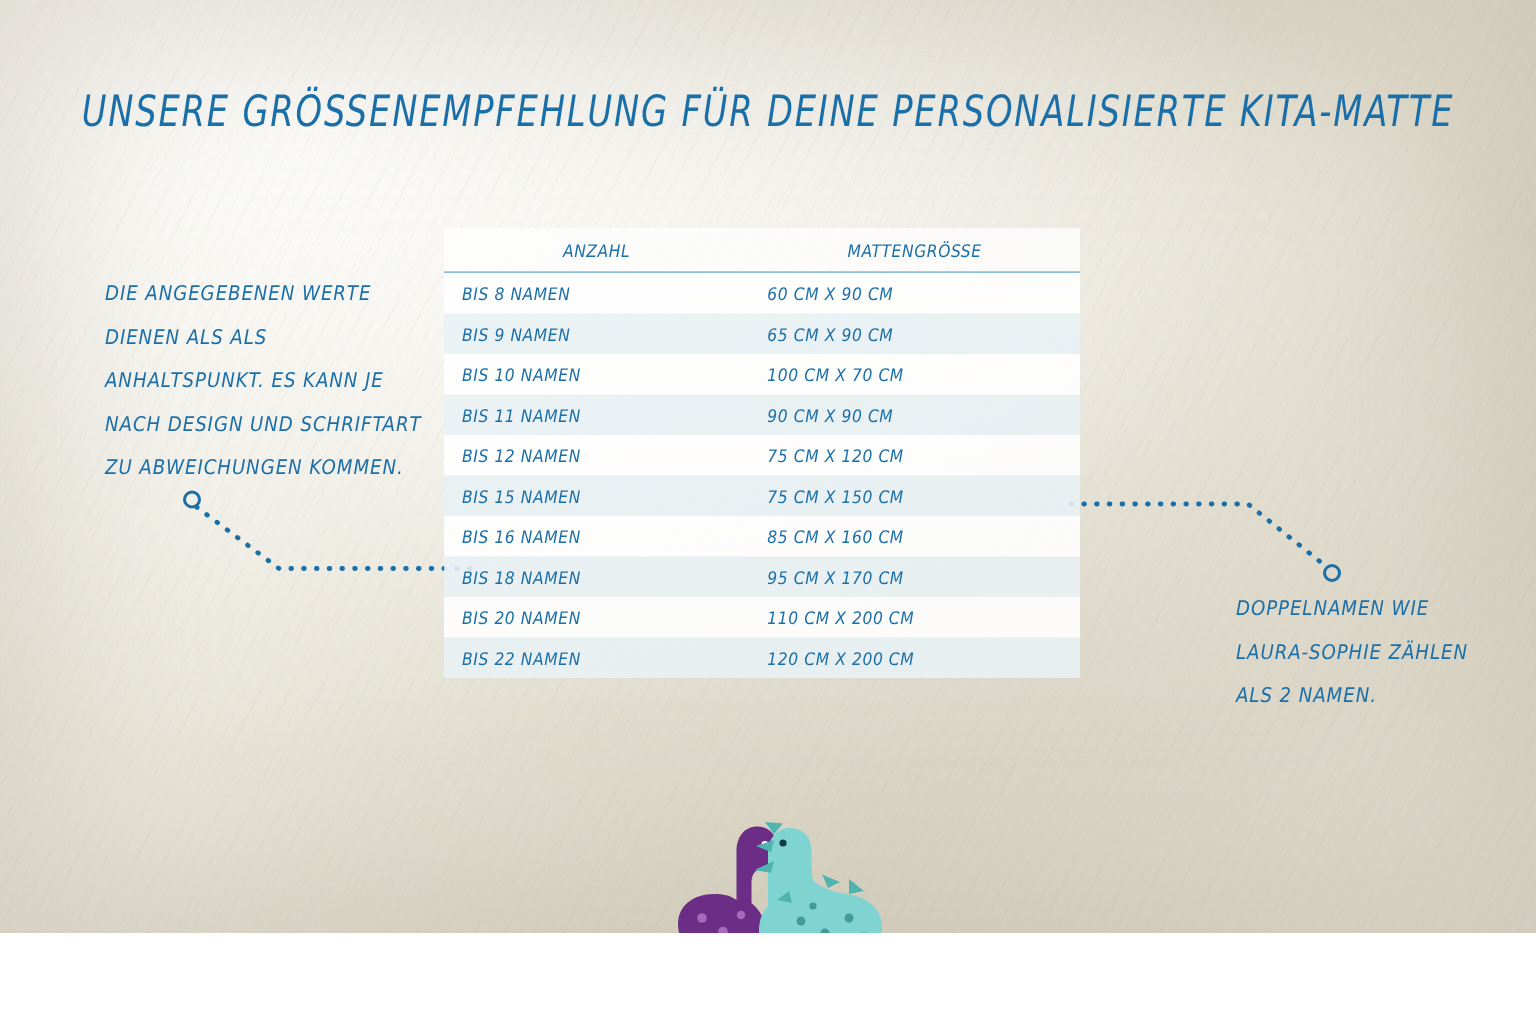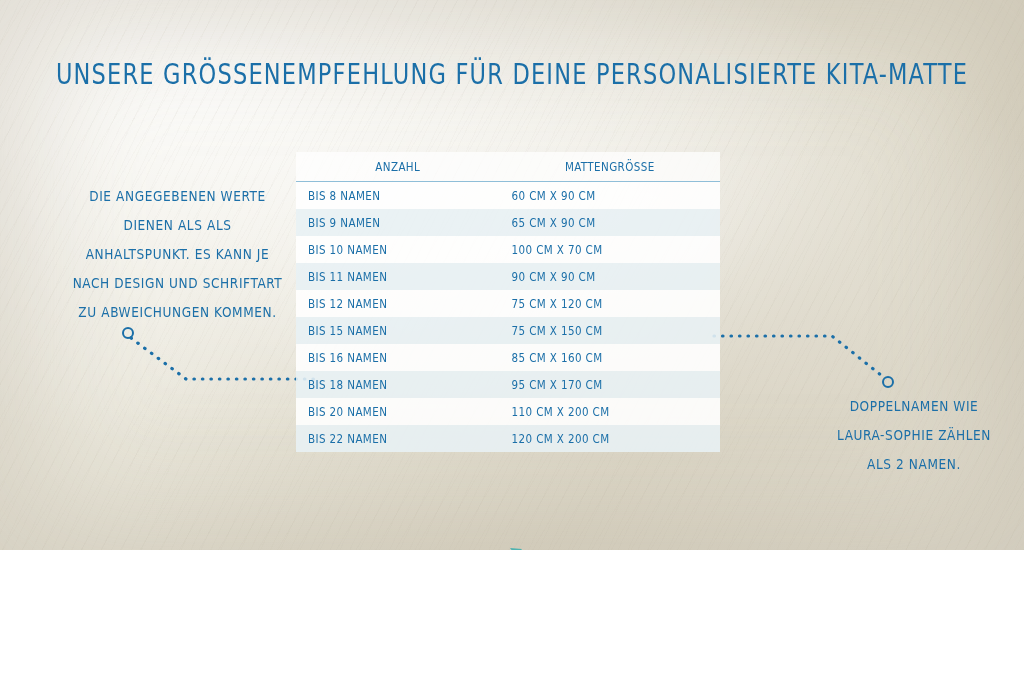--- a/index.html
+++ b/index.html
@@ -9,28 +9,29 @@
   body {
     width: 1024px;
     height: 683px;
     overflow: hidden;
     font-family: "DejaVu Sans", sans-serif;
   }
 
   #page {
     position: relative;
     width: 1024px;
-    height: 550px;
+    height: 622px;
     background-color: #efeee7;
     background-image:
       radial-gradient(ellipse at 20% 15%, rgba(255,255,255,0.85) 0%, rgba(255,255,255,0) 55%),
       radial-gradient(ellipse at 80% 80%, rgba(214,208,192,0.55) 0%, rgba(214,208,192,0) 60%),
       radial-gradient(ellipse at 60% 40%, rgba(255,255,255,0.6) 0%, rgba(255,255,255,0) 50%),
       linear-gradient(135deg, #f4f2ea 0%, #e9e6da 35%, #ded9c9 70%, #e8e5d9 100%);
     overflow: hidden;
+    font-style: italic;
   }
 
   
   #grain {
     position: absolute;
     inset: 0;
     pointer-events: none;
     opacity: 0.45;
     background-image:
       repeating-linear-gradient(115deg, rgba(160,150,130,0.10) 0px, rgba(160,150,130,0.10) 1px, rgba(255,255,255,0) 1px, rgba(255,255,255,0) 9px),
@@ -101,21 +102,20 @@
   
   .note {
     position: absolute;
     font-family: "DejaVu Sans Condensed", "Liberation Sans Narrow", "Liberation Sans", sans-serif;
     font-size: 13.5px;
     line-height: 29px;
     color: #1b6fa8;
     letter-spacing: 0.6px;
     text-transform: uppercase;
     font-stretch: condensed;
-    text-align: center;
   }
   #note-left {
     left: 70px;
     top: 182px;
     width: 215px;
   }
   #note-right {
     left: 824px;
     top: 392px;
     width: 180px;

